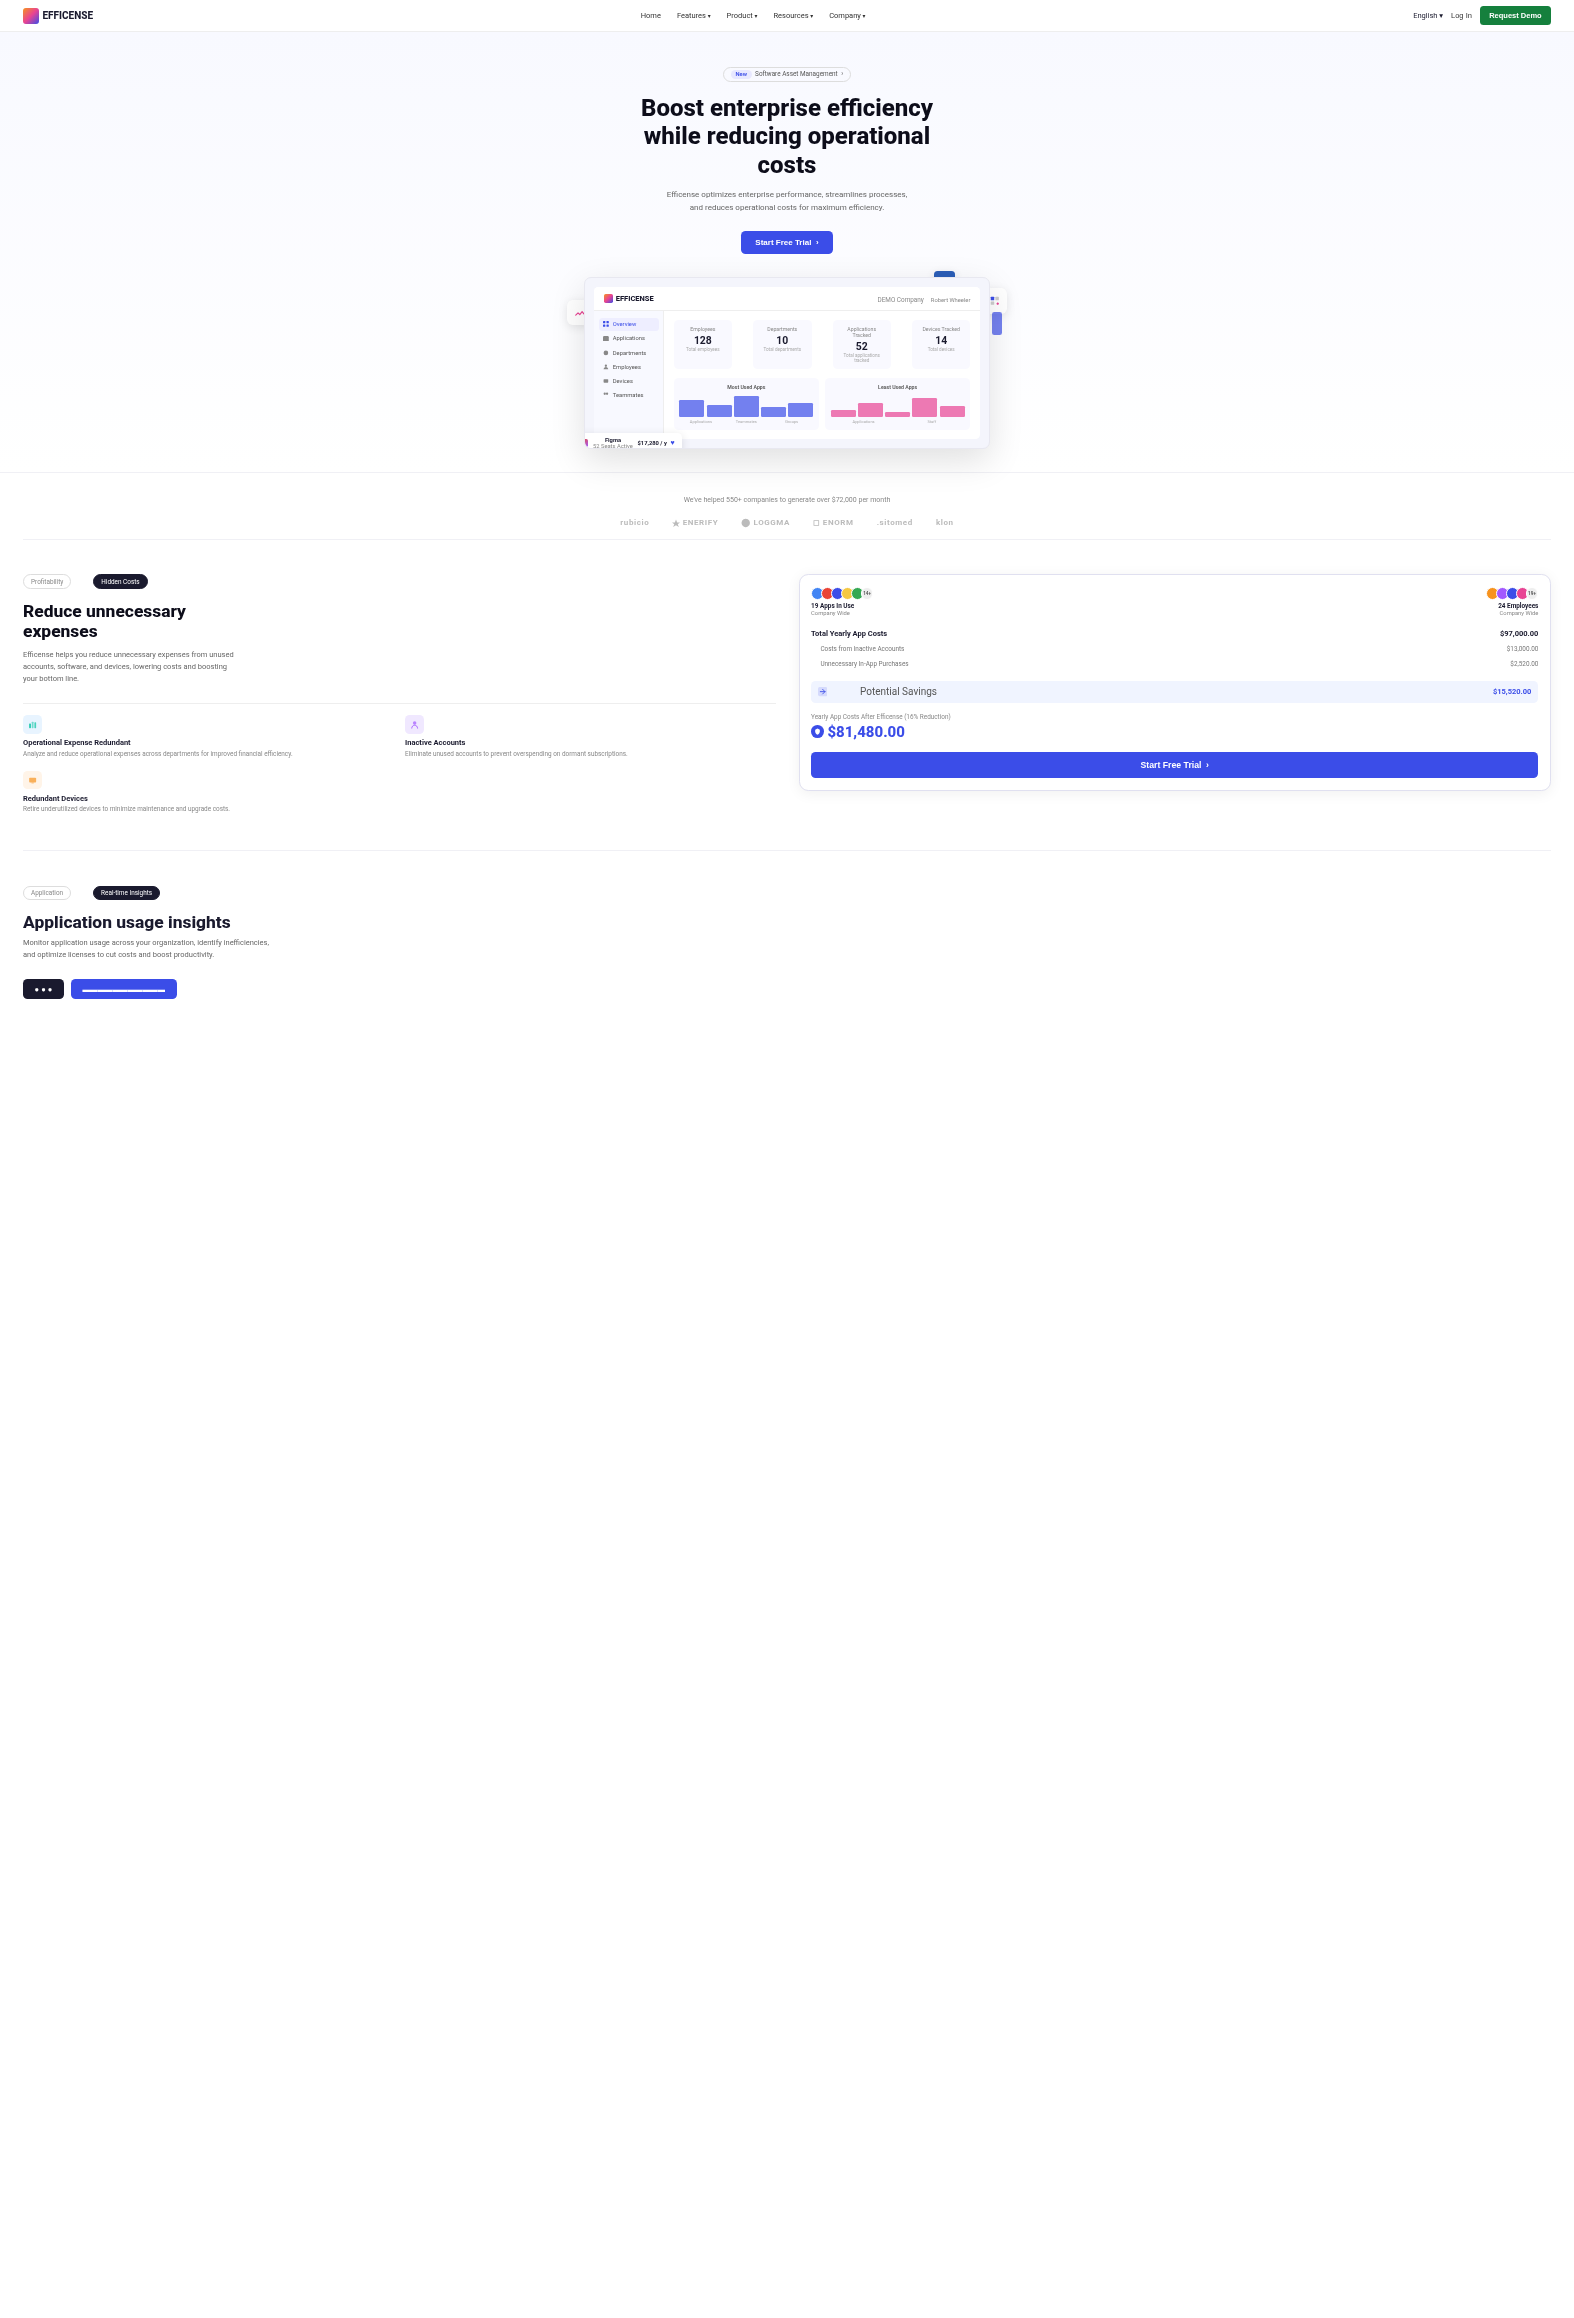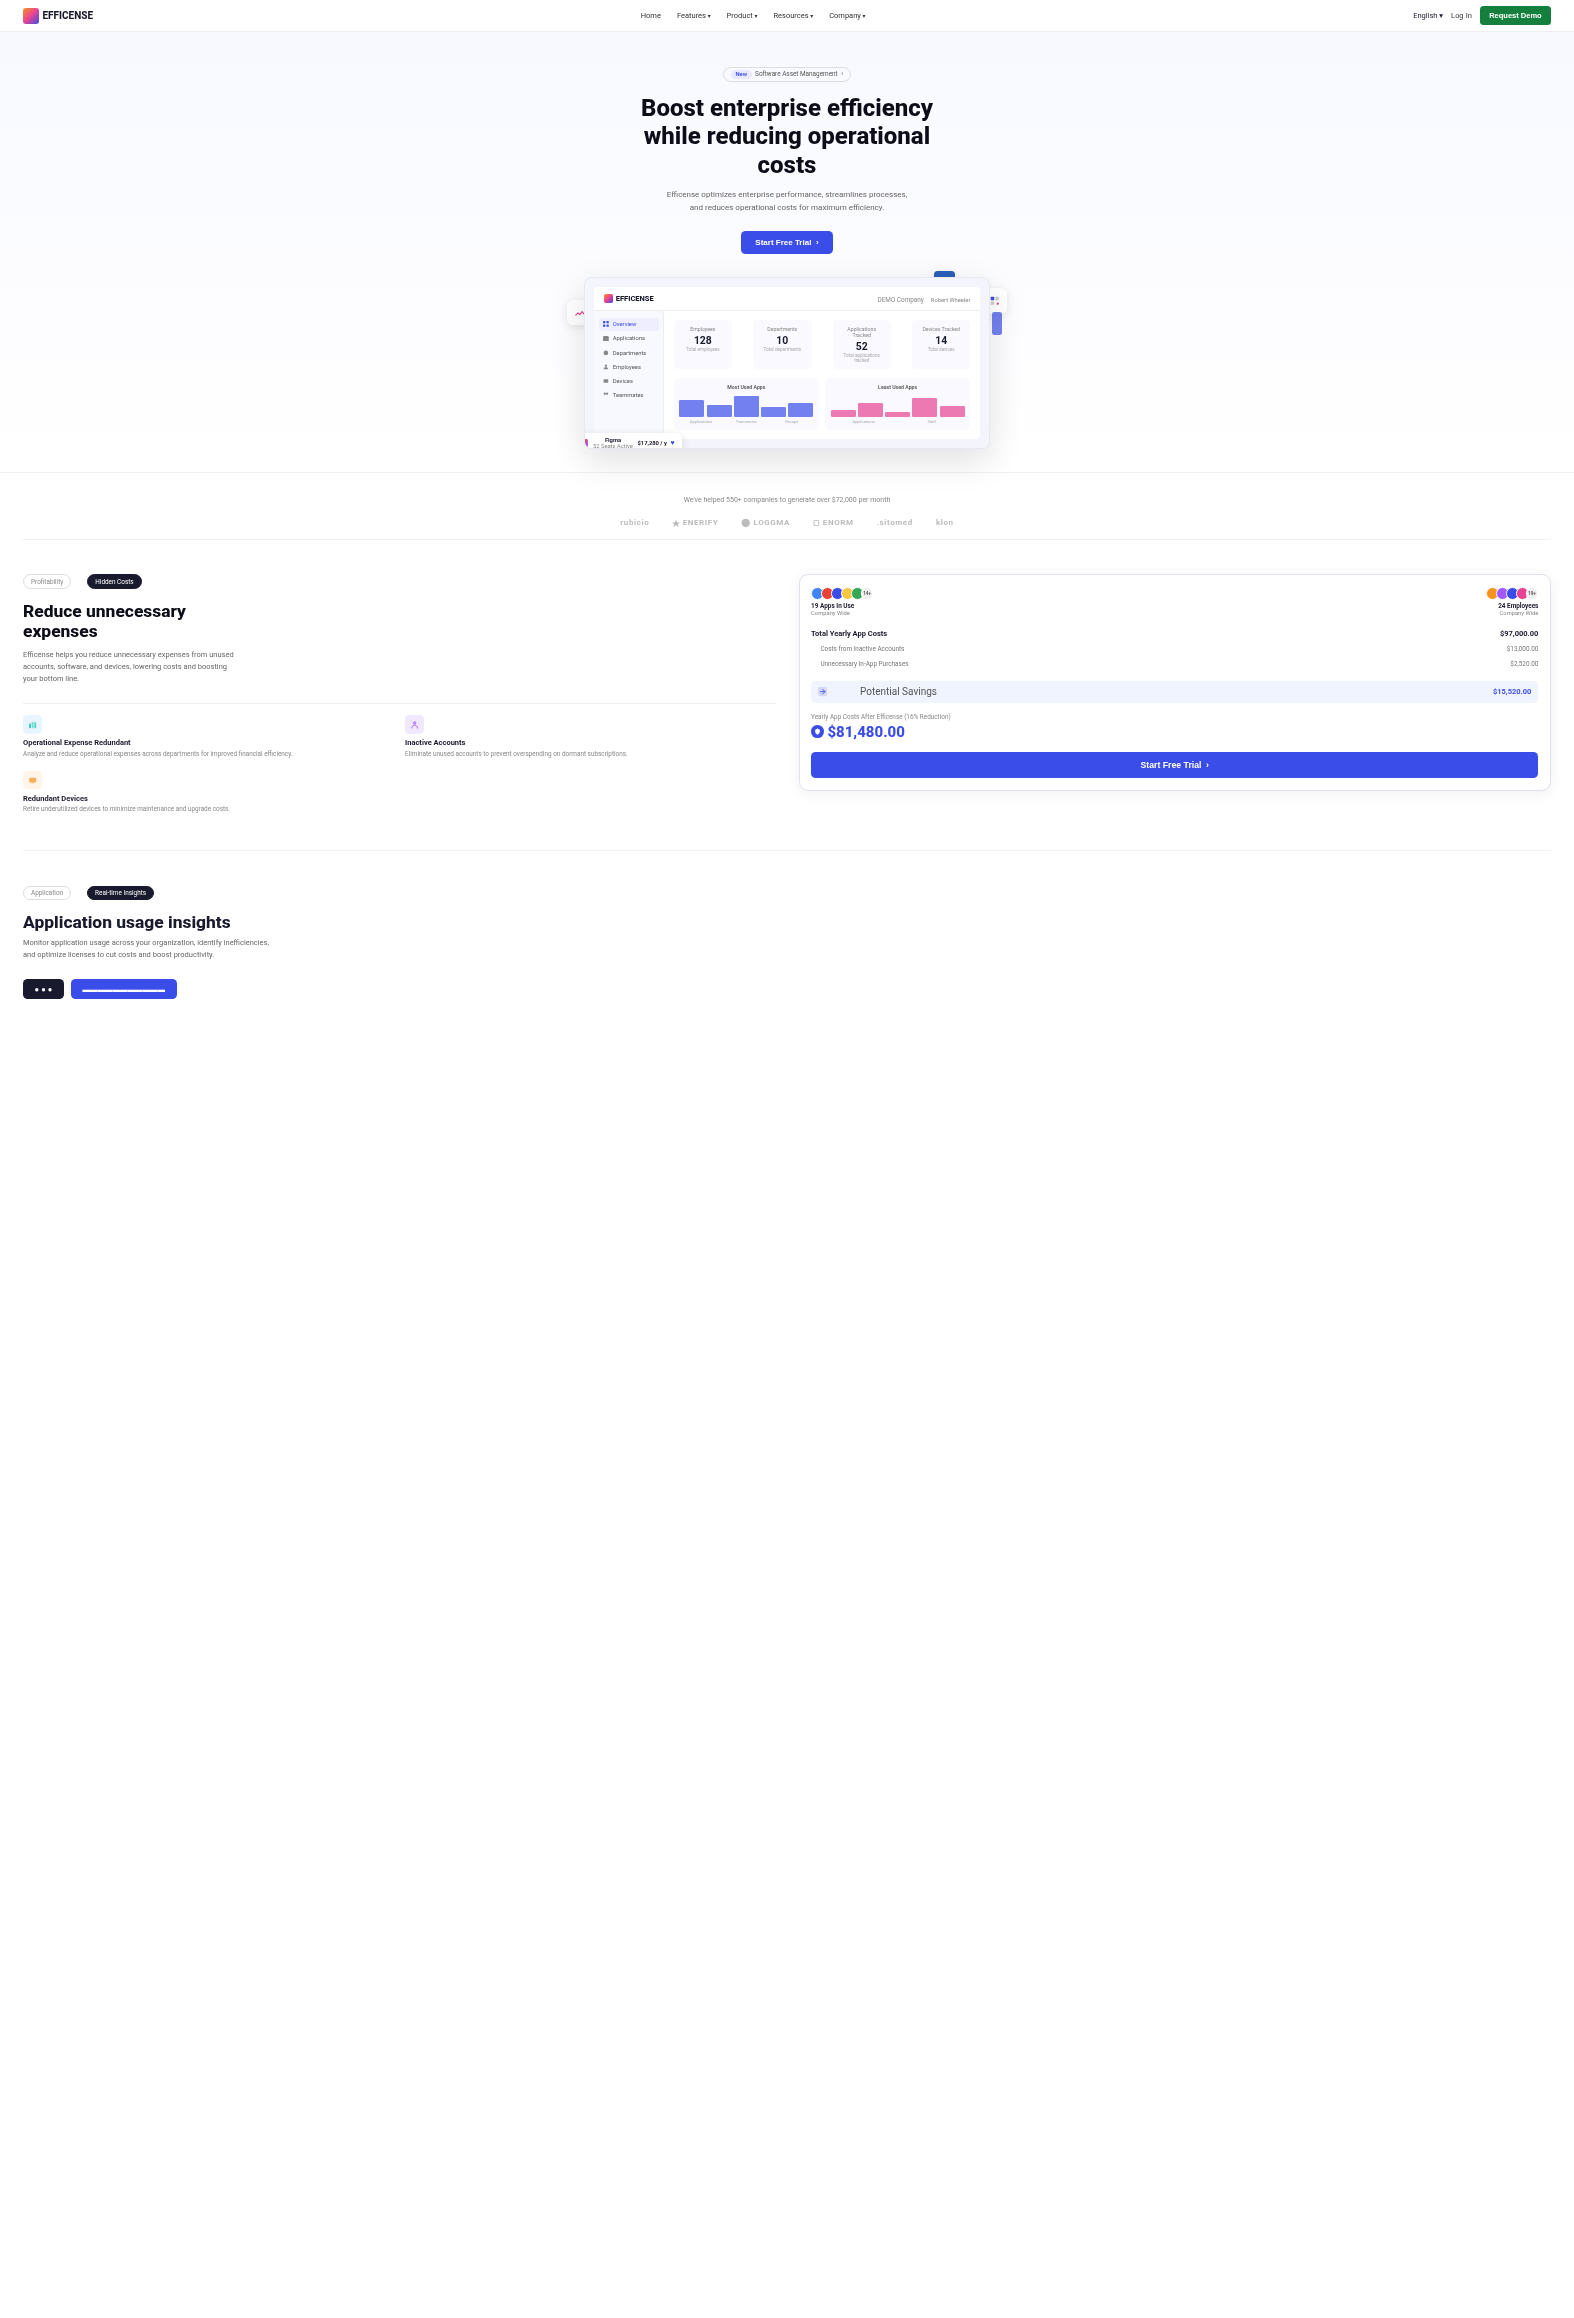--- a/index.html
+++ b/index.html
@@ -55,21 +55,21 @@
     .figma-logo { width: 8px; height: 8px; background: linear-gradient(135deg, #f24e1e, #a259ff); border-radius: 1.7px; }
 
     
     .trusted { text-align: center; padding: 23px 23px 11.6px; border-top: 0.6px solid #f0f0f5; }
     .trusted-text { font-size: 7px; color: #888; margin-bottom: 14px; }
     .logos-row { display: flex; align-items: center; justify-content: center; gap: 23px; flex-wrap: wrap; }
     .logo-item { font-size: 8px; font-weight: 700; color: #bbb; letter-spacing: 0.6px; }
 
     
     .section { padding: 35px 23px; }
-    .section-tags { display: flex; gap: 16px; margin-bottom: 11.6px; }
+    .section-tags { display: flex; gap: 22px; margin-bottom: 11.6px; }
     .tag { border: 0.6px solid #ddd; border-radius: 11.6px; padding: 2.3px 7px; font-size: 6.4px; color: #888; cursor: pointer; }
     .tag.active { background: #1a1a2e; color: #fff; border-color: #1a1a2e; }
     .section h2 { font-size: 17.4px; font-weight: 800; line-height: 1.2; margin-bottom: 7px; color: #0d0d1a; max-width: 209px; }
     .section-sub { font-size: 7.5px; color: #666; line-height: 1.6; max-width: 220px; margin-bottom: 17.4px; }
     .features-layout { display: grid; grid-template-columns: 1fr 1fr; gap: 23px; align-items: start; }
     .features-left {}
     .feature-grid { display: grid; grid-template-columns: 1fr 1fr; gap: 11.6px; margin-top: 11.6px; }
     .feature-item { }
     .feature-icon { width: 18.5px; height: 18.5px; border-radius: 4.6px; margin-bottom: 4.6px; display: flex; align-items: center; justify-content: center; }
     .feature-icon.blue { background: #e8eeff; }

